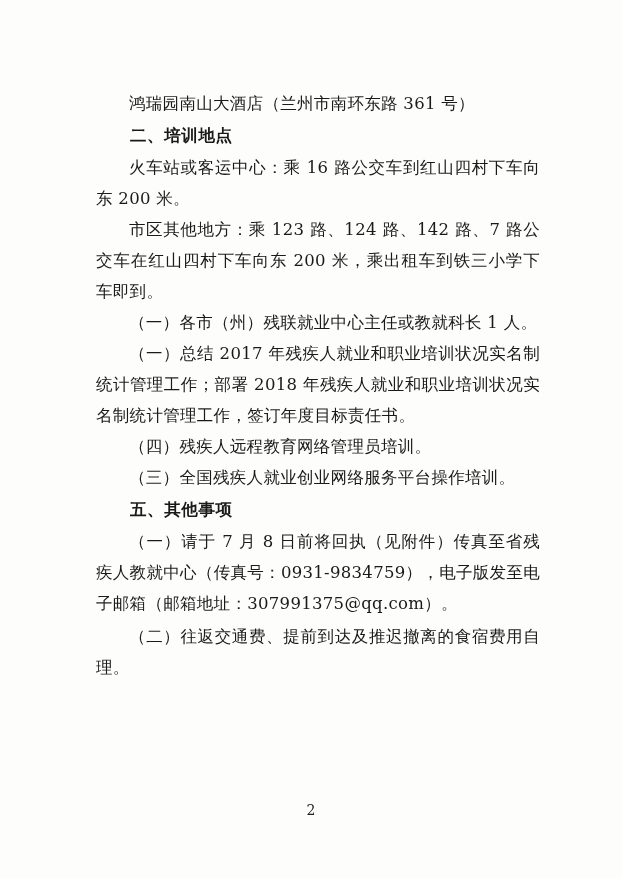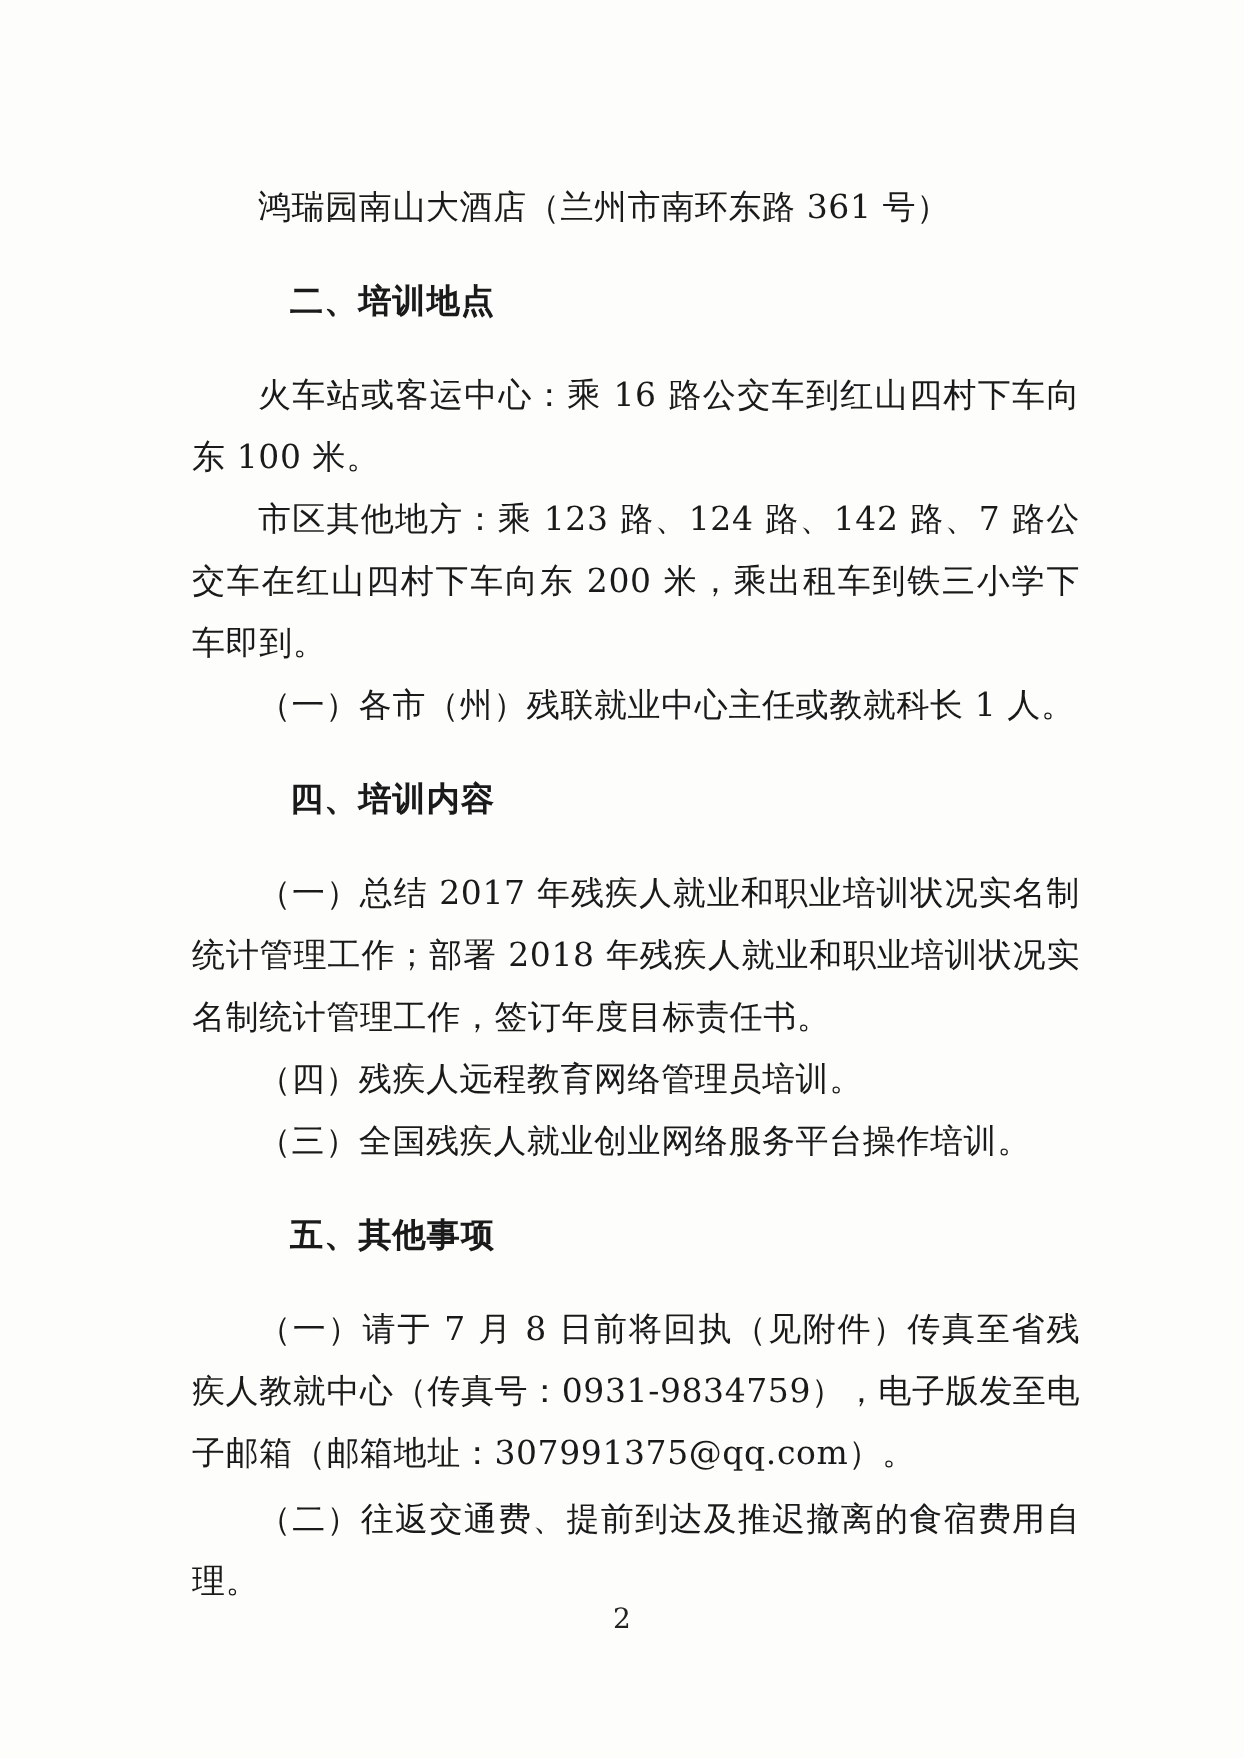--- a/index.html
+++ b/index.html
@@ -39,21 +39,21 @@
   }
   .indent {
     text-indent: 33px;
   }
   .heading {
     font-size: 16.5px;
     line-height: 31px;
     font-weight: bold;
     text-indent: 33px;
     letter-spacing: 0.6px;
-    margin: 16px;
+    margin: 1px;
   }
   .gap-small { height: 2px; }
   .page-number {
     position: absolute;
     top: 802px;
     left: 0;
     width: 622px;
     text-align: center;
     font-size: 14px;
     font-family: "DejaVu Serif", "Liberation Serif", serif;
@@ -66,30 +66,29 @@
 </head>
 <body>
 
 <div class="page">
   <div class="content">
 
     <p class="para indent">鸿瑞园南山大酒店（兰州市南环东路 361 号）</p>
 
     <p class="heading">二、培训地点</p>
 
-    <p class="para indent">火车站或客运中心：乘 16 路公交车到红山四村下车向东 100 米。</p>
+    <p class="para indent">火车站或客运中心：乘 16 路公交车到红山四村下车向东 200 米。</p>
 
     <p class="para indent">市区其他地方：乘 123 路、124 路、142 路、7 路公交车在红山四村下车向东 200 米，乘出租车到铁三小学下车即到。</p>
 
 
     <p class="para indent">（一）各市（州）残联就业中心主任或教就科长 1 人。</p>
 
 
 
-    <p class="heading">四、培训内容</p>
 
     <p class="para indent">（一）总结 2017 年残疾人就业和职业培训状况实名制统计管理工作；部署 2018 年残疾人就业和职业培训状况实名制统计管理工作，签订年度目标责任书。</p>
 
 
     <p class="para indent">（四）残疾人远程教育网络管理员培训。</p>
 
     <p class="para indent">（三）全国残疾人就业创业网络服务平台操作培训。</p>
 
     <p class="heading">五、其他事项</p>
 

